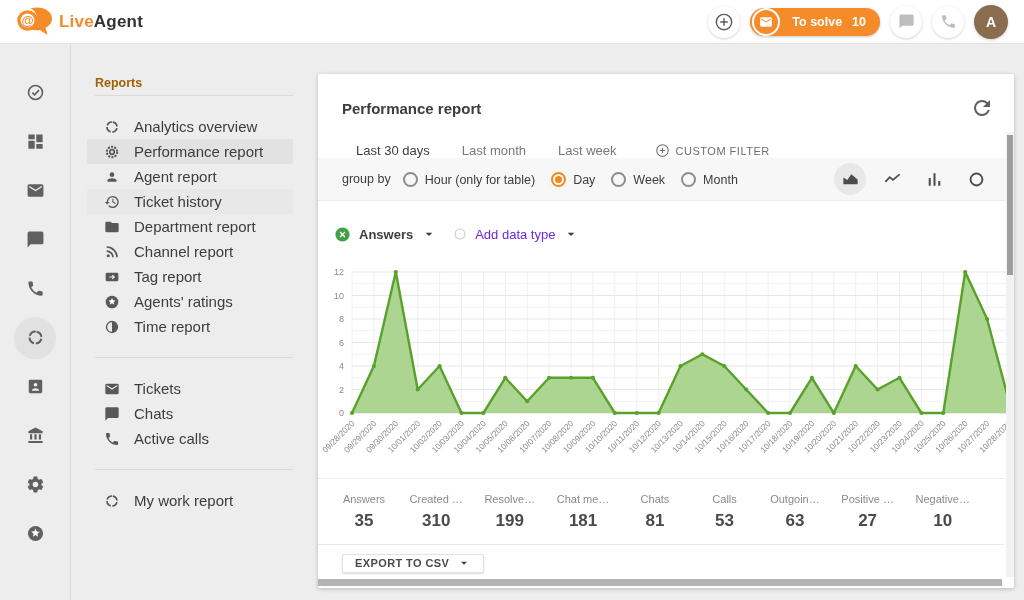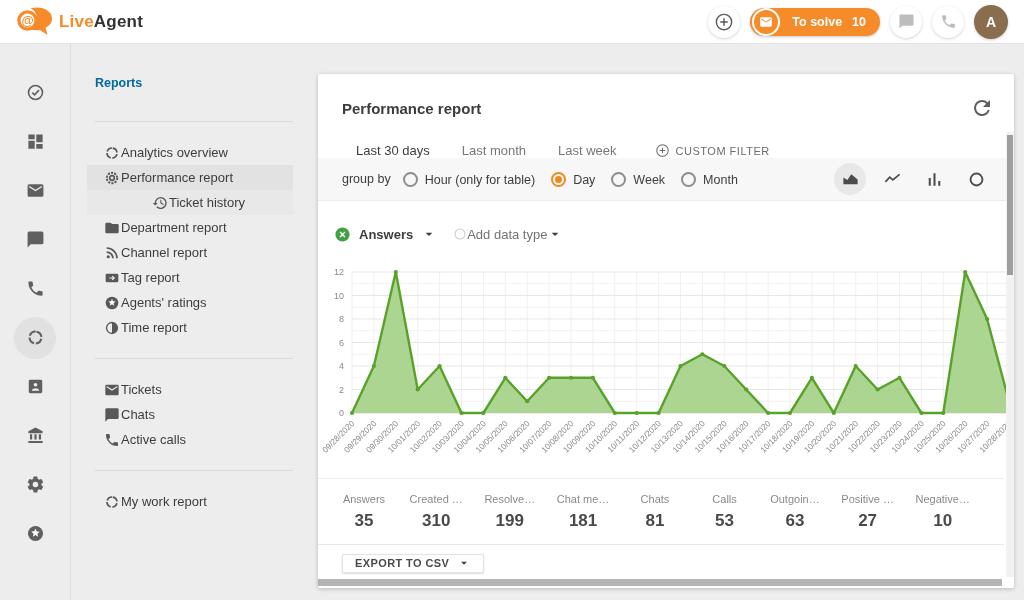--- a/index.html
+++ b/index.html
@@ -25,26 +25,26 @@
 
   
   .main { position:relative; height:556px; background:#ededed; display:flex; }
 
   .rail { width:71px; border-right:1px solid #dcdcdc; display:flex; flex-direction:column; align-items:center; padding-top:24px; flex:none; }
   .rail-item { width:49px; height:49px; display:flex; align-items:center; justify-content:center; color:#606060; position:relative; cursor:pointer; }
   .rail-item .icon { width:19px; height:19px; position:relative; z-index:1; }
   .rail-item.active::before { content:""; position:absolute; width:42px; height:42px; border-radius:50%; background:#e1e1e1; left:3.5px; top:3.5px; }
 
   .menu { width:247px; padding-top:32px; position:relative; flex:none; }
-  .menu-title { font-size:12.5px; font-weight:700; color:#0369a1; padding-left:24px; margin-bottom:31px; }
+  .menu-title { font-size:12.5px; font-weight:700; color:#a16207; padding-left:24px; margin-bottom:5px; }
   .menu-divider { height:1px; background:#d9d9d9; margin:0 25px 0 24px; }
   .menu-list { padding:18px 0; }
-  .menu-item { height:25px; display:flex; align-items:center; gap:1px; margin:0 25px 0 16px; padding-left:17px; font-size:13px; color:#3d3d3d; cursor:pointer; }
+  .menu-item { height:25px; display:flex; align-items:center; gap:14px; margin:0 25px 0 16px; padding-left:17px; font-size:15px; color:#3d3d3d; cursor:pointer; }
   .menu-item.selected { background:#e2e2e2; }
-  .menu-item.hover { background:#e8e8e8;justify-content:center; }
+  .menu-item.hover { background:#e8e8e8; }
   .menu-item .micon { width:16px; height:16px; color:#585858; flex:none; }
   .menu-item .mlabel { white-space:nowrap; }
 
   
   .card { position:absolute; left:318px; top:30px; width:696px; height:514px; background:#fff; border-radius:2px; box-shadow:0 1px 4px rgba(0,0,0,.22); }
   .card-title { position:absolute; top:26px; left:24px; font-size:15px; font-weight:700; color:#3d3d3d; }
   .refresh-btn { position:absolute; top:22px; right:20px; width:24px; height:24px; border:none; background:transparent; color:#5f5f5f; }
   .refresh-btn .icon { width:18px; height:18px; }
 
   .tabs { position:absolute; top:56px; left:0; right:8px; height:42px; border-bottom:1px solid #e7e7e7; display:flex; align-items:center; padding-left:22px; }
@@ -63,21 +63,21 @@
   .radio.sel::after { content:""; position:absolute; inset:2px; background:#ef8a1d; border-radius:50%; }
   .gb-right { margin-left:auto; display:flex; align-items:center; gap:10px; }
   .ct-btn { width:32px; height:32px; border-radius:50%; background:transparent; border:none; display:flex; align-items:center; justify-content:center; color:#4c4c4c; }
   .ct-btn.active { background:#e8e8e8; }
   .ct-btn .icon { width:19px; height:19px; }
 
   .chiprow { position:absolute; top:141px; left:0; right:8px; height:38px; display:flex; align-items:center; padding-left:16px; }
   .chip { display:flex; align-items:center; gap:8px; background:transparent; border:none; font-size:13px; font-weight:600; color:#3d3d3d; }
   .chip .xicon { width:17px; height:17px; }
   .caret { width:16px; height:16px; color:#3d3d3d; }
-  .addchip { display:flex; align-items:center; gap:0; background:transparent; border:none; font-size:13px; font-weight:400; color:#737373; margin-left:16px; }
+  .addchip { display:flex; align-items:center; gap:8px; background:transparent; border:none; font-size:13px; font-weight:400; color:#6d28d9; margin-left:16px; }
   .addchip .oicon { width:14px; height:14px; color:#cccccc; }
 
   #chart { position:absolute; top:179px; left:0; width:696px; height:225px; }
 
   .stats { position:absolute; top:404px; left:0; right:10px; height:66px; border-top:1px solid #ececec; display:flex; justify-content:space-between; align-items:center; padding:0 34px 0 22px; }
   .stat { text-align:center; min-width:48px; }
   .stat-label { font-size:11px; color:#8a8a8a; white-space:nowrap; }
   .stat-value { font-size:17px; font-weight:700; color:#4a4a4a; margin-top:6px; }
 
   .cfooter { position:absolute; top:470px; left:0; right:10px; height:37px; border-top:1px solid #e8e8e8; display:flex; align-items:center; padding-left:24px; }
@@ -234,20 +234,28 @@
             <span class="mlabel">Analytics overview</span>
           </div>
           <div class="menu-item selected">
             <span class="micon">
               <svg viewBox="0 0 24 24">
                 <circle cx="12" cy="12" r="7.8" fill="none" stroke="currentColor" stroke-width="3" stroke-dasharray="3.1 1.8"></circle>
                 <circle cx="12" cy="12" r="3.4" fill="none" stroke="currentColor" stroke-width="2.6"></circle>
               </svg>
             </span>
             <span class="mlabel">Performance report</span>
+          </div>
+          <div class="menu-item">
+            <span class="micon">
+              <svg viewBox="0 0 24 24">
+                <path fill="currentColor" d="M12 12a3.5 3.5 0 1 0-3.5-3.5A3.5 3.5 0 0 0 12 12zm0 1.8c-2.34 0-7 1.17-7 3.5V19h14v-1.7c0-2.33-4.66-3.5-7-3.5z"></path>
+              </svg>
+            </span>
+            <span class="mlabel">Agent report</span>
           </div>
           <div class="menu-item hover">
             <span class="micon">
               <svg viewBox="0 0 24 24">
                 <path fill="currentColor" d="M13 3a9 9 0 0 0-9 9H1.2l3.7 3.7L8.6 12H6a7 7 0 1 1 2 4.9l-1.4 1.4A9 9 0 1 0 13 3z"></path>
                 <path fill="currentColor" d="M12.5 7v5.3l4.4 2.6.8-1.3-3.7-2.2V7z"></path>
               </svg>
             </span>
             <span class="mlabel">Ticket history</span>
           </div>

